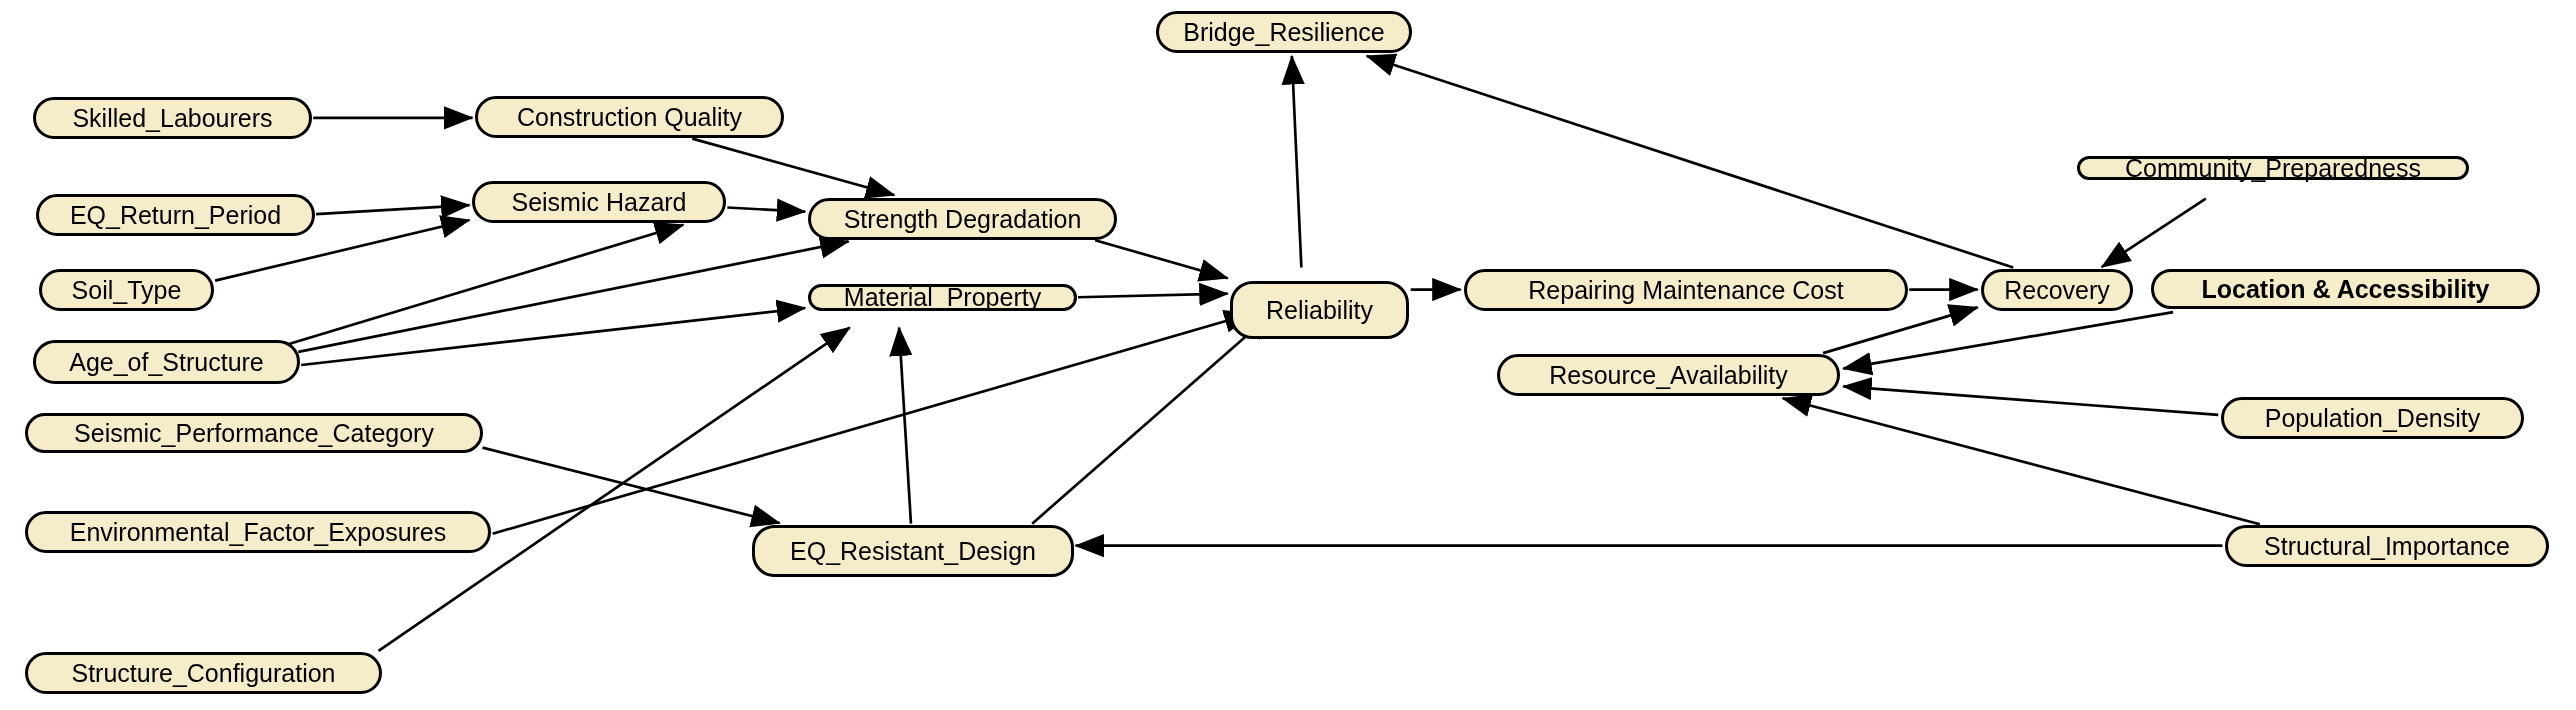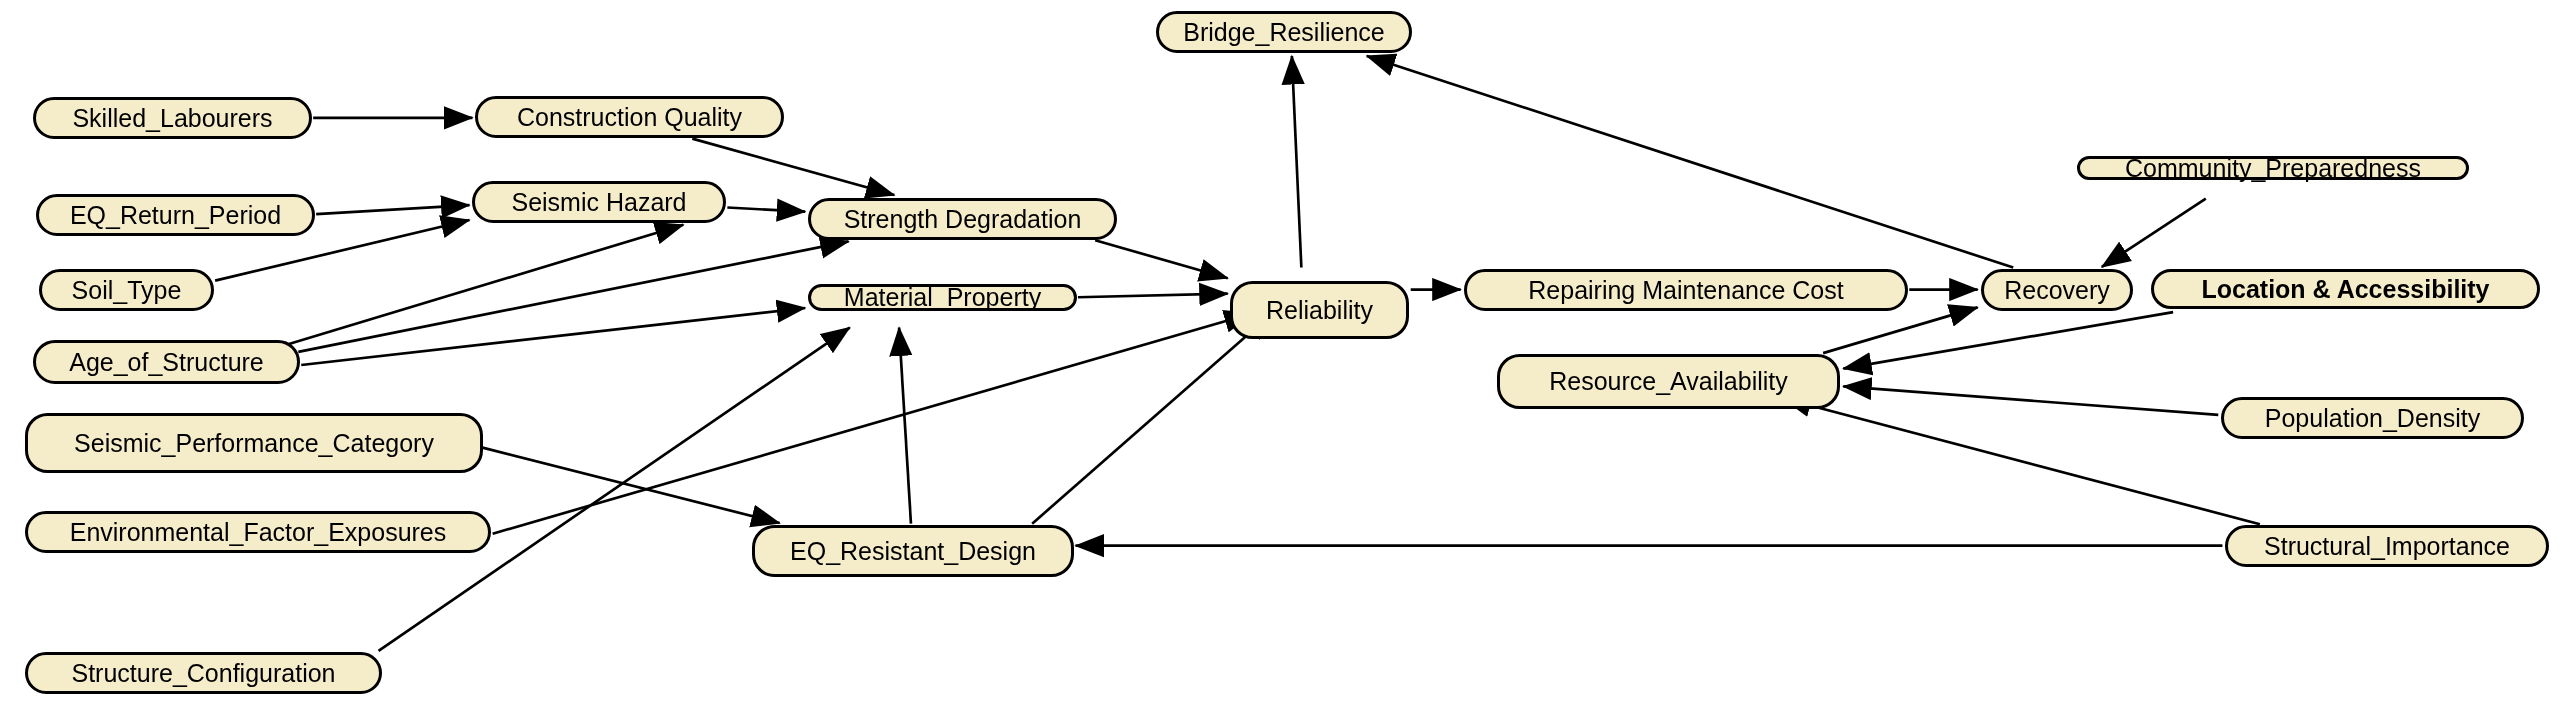--- a/index.html
+++ b/index.html
@@ -77,22 +77,22 @@
       <div class="node" style="left: 472px; top: 181px; min-width: 254px; height: 42px;">Seismic Hazard</div>
       <div class="node" style="left: 808px; top: 198px; min-width: 309px; height: 42px;">Strength Degradation</div>
       <div class="node" style="left: 39px; top: 269px; min-width: 175px; height: 42px;">Soil_Type</div>
       <div class="node" style="left: 808px; top: 284px; min-width: 269px; height: 27px;">Material_Property</div>
       <div class="node" style="left: 1230px; top: 269px; min-width: 179px; height: 58px; margin-top: 12px;">Reliability</div>
       <div class="node" style="left: 1464px; top: 269px; min-width: 444px; height: 42px;">Repairing Maintenance Cost</div>
       <div class="node" style="left: 1981px; top: 269px; min-width: 152px; height: 42px;">Recovery</div>
       <div class="node" style="left: 2077px; top: 156px; min-width: 392px; height: 24px;">Community_Preparedness</div>
       <div class="node" style="left: 2151px; top: 269px; min-width: 389px; height: 40px; font-weight: bold;">Location &amp; Accessibility</div>
       <div class="node" style="left: 33px; top: 340px; min-width: 267px; height: 44px;">Age_of_Structure</div>
-      <div class="node" style="left: 1497px; top: 354px; min-width: 343px; height: 55px;">Resource_Availability</div>
+      <div class="node" style="left: 1497px; top: 354px; min-width: 343px; height: 42px;">Resource_Availability</div>
       <div class="node" style="left: 2221px; top: 397px; min-width: 303px; height: 42px;">Population_Density</div>
-      <div class="node" style="left: 25px; top: 413px; min-width: 458px; height: 60px;">Seismic_Performance_Category</div>
+      <div class="node" style="left: 25px; top: 413px; min-width: 458px; height: 40px;">Seismic_Performance_Category</div>
       <div class="node" style="left: 25px; top: 511px; min-width: 466px; height: 42px;">Environmental_Factor_Exposures</div>
       <div class="node" style="left: 752px; top: 525px; min-width: 322px; height: 52px;">EQ_Resistant_Design</div>
       <div class="node" style="left: 2225px; top: 525px; min-width: 324px; height: 42px;">Structural_Importance</div>
       <div class="node" style="left: 25px; top: 652px; min-width: 357px; height: 42px;">Structure_Configuration</div>
     </div>
 </div>
 
 
 </body></html>

